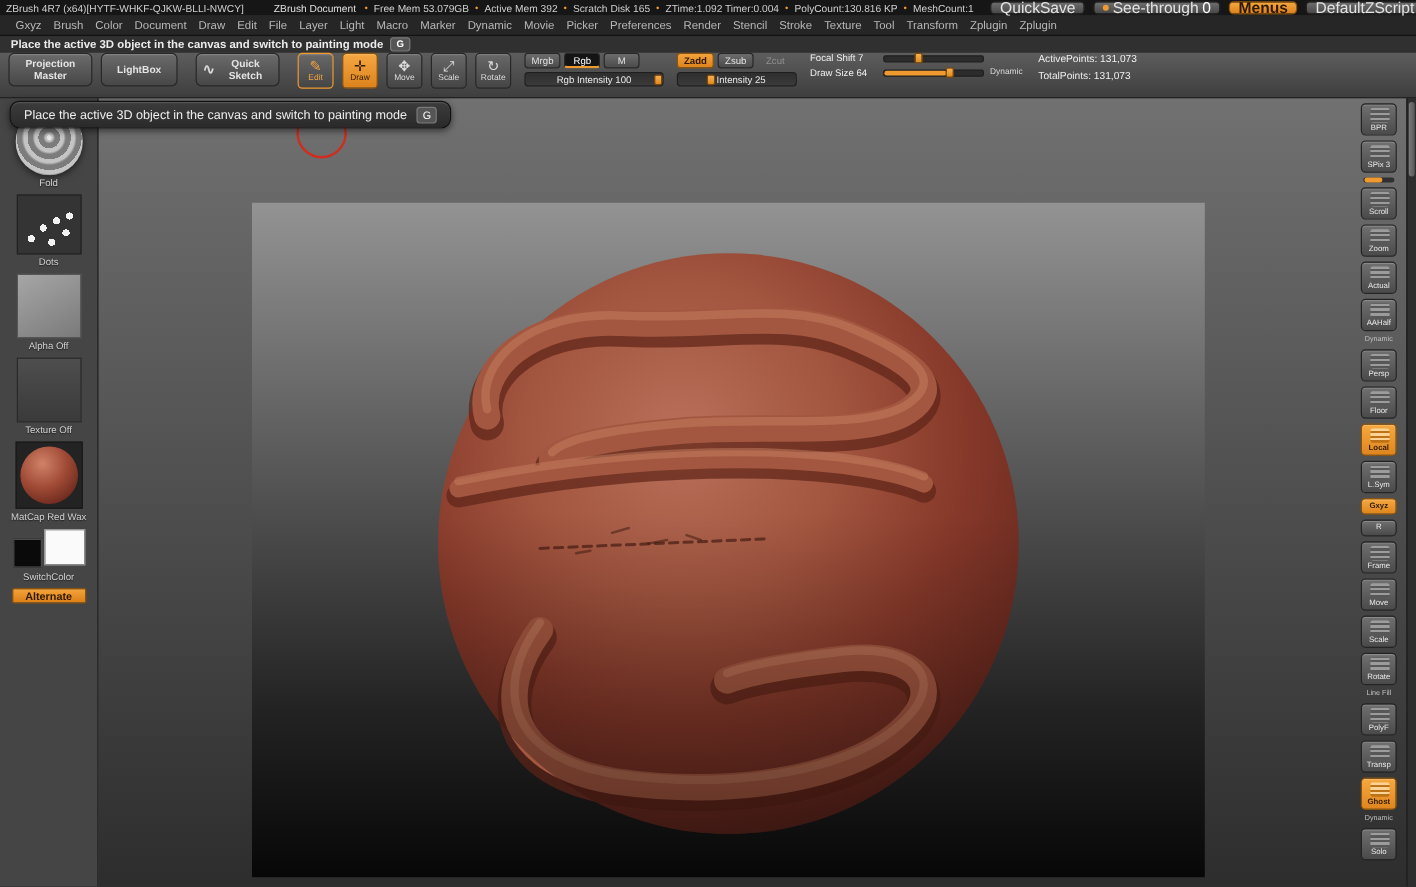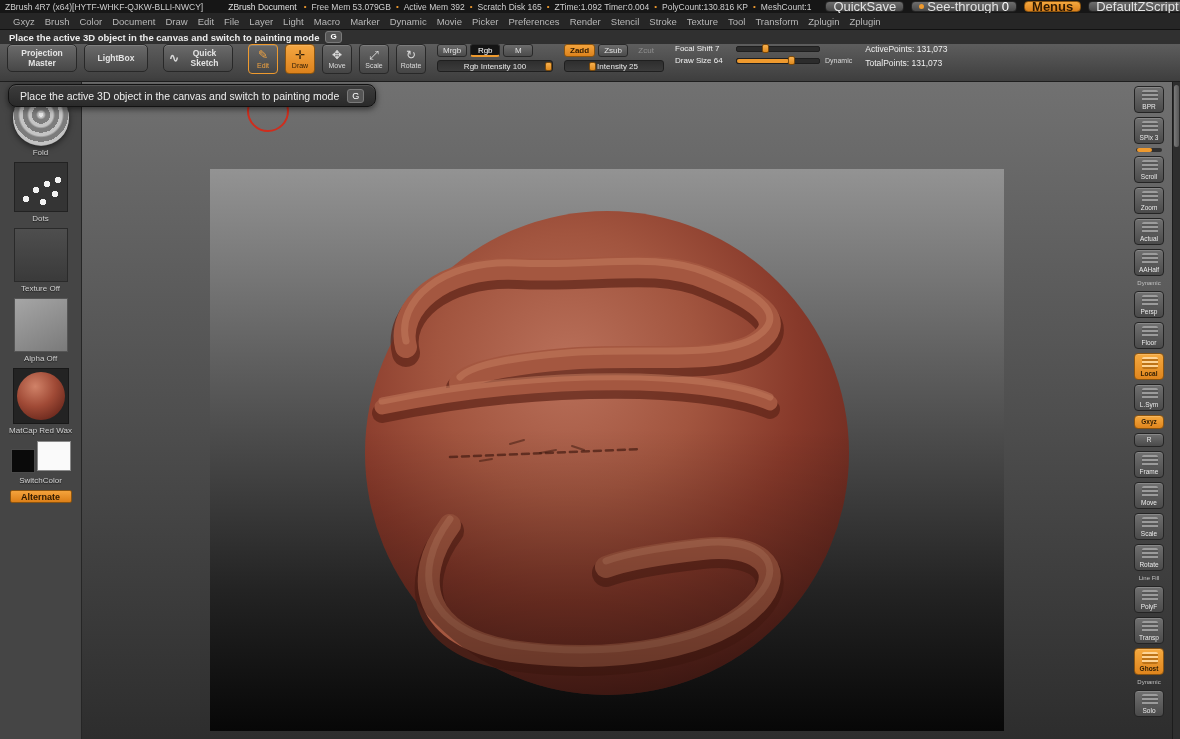--- a/index.html
+++ b/index.html
@@ -320,26 +320,26 @@
   <div class="left-panel">
     <div class="lp-item">
       <div class="brush-thumb"></div>
       <div class="lp-label">Fold</div>
     </div>
     <div class="lp-item">
       <div class="stroke-thumb"></div>
       <div class="lp-label">Dots</div>
     </div>
     <div class="lp-item">
+      <div class="alpha-thumb"></div>
+      <div class="lp-label">Alpha Off</div>
+    </div>
+    <div class="lp-item">
       <div class="texture-thumb"></div>
       <div class="lp-label">Texture Off</div>
-    </div>
-    <div class="lp-item">
-      <div class="alpha-thumb"></div>
-      <div class="lp-label">Alpha Off</div>
     </div>
     <div class="lp-item">
       <div class="material-thumb">
         <div class="mat-sphere"></div>
       </div>
       <div class="lp-label">MatCap Red Wax</div>
     </div>
     <div class="lp-item">
       <div class="switch-color">
         <div class="sc-main"></div>

